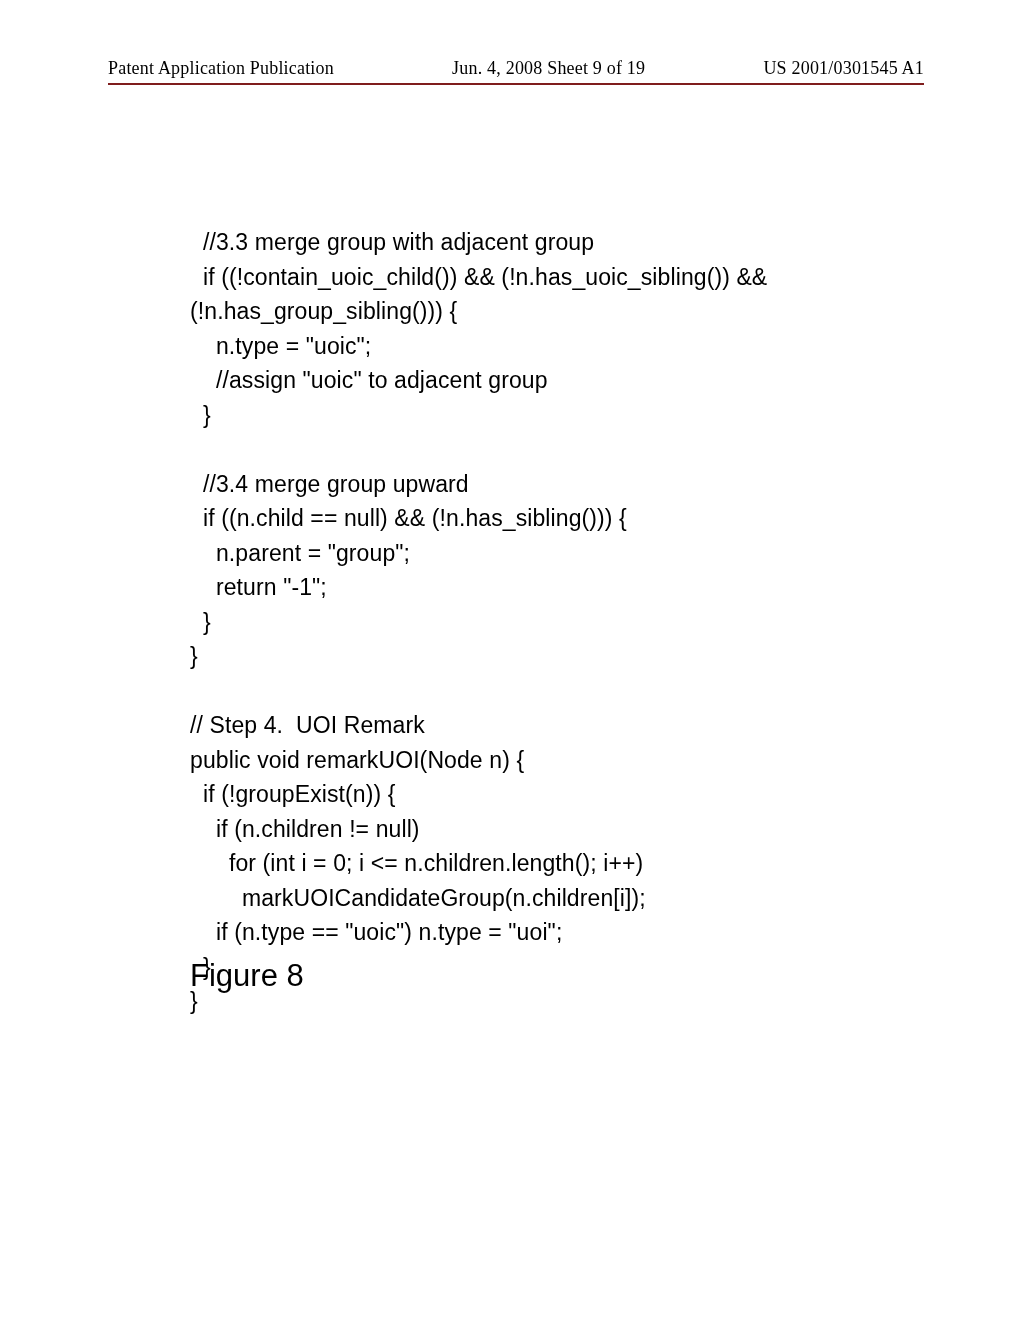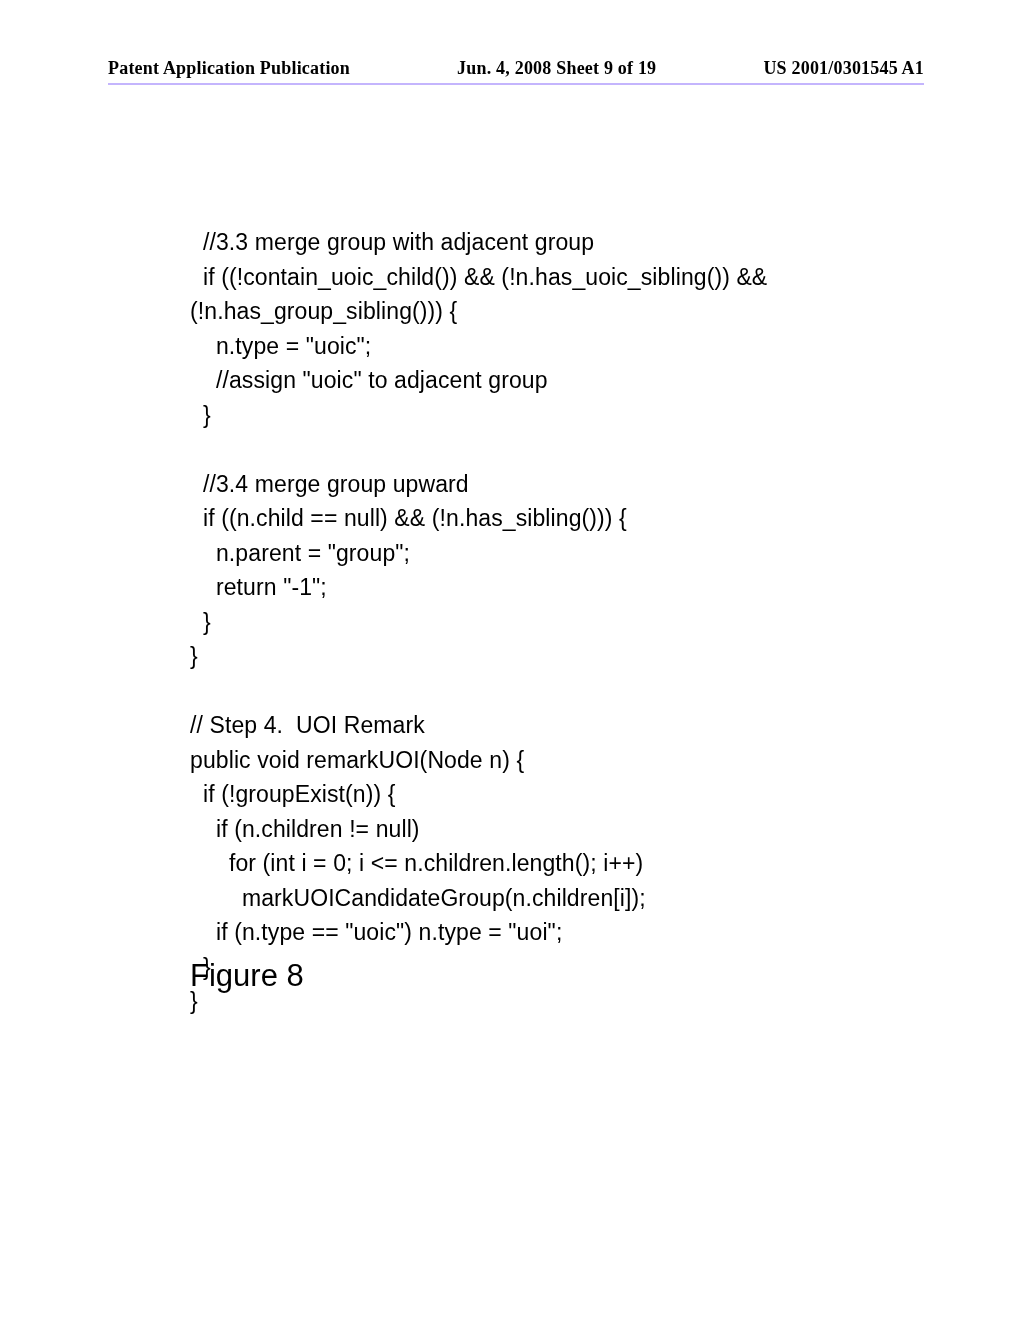--- a/index.html
+++ b/index.html
@@ -18,23 +18,23 @@
     box-sizing: border-box;
   }
   .header {
     position: absolute;
     top: 58px;
     left: 108px;
     right: 100px;
     display: flex;
     justify-content: space-between;
     font-size: 18px;
-    font-weight: bold;
+    font-weight: normal;
     letter-spacing: 0.2px;
-    border-bottom: 2px solid #c4b5fd;
+    border-bottom: 2px solid #7f1d1d;
     padding-bottom: 4px;
   }
   .header span {
     white-space: nowrap;
   }
   .content {
     position: absolute;
     top: 225px;
     left: 190px;
     width: 700px;

